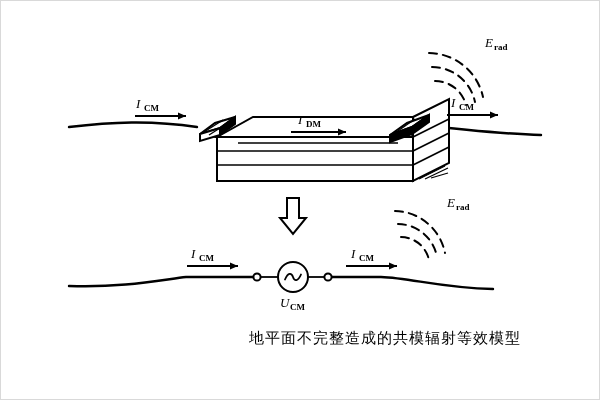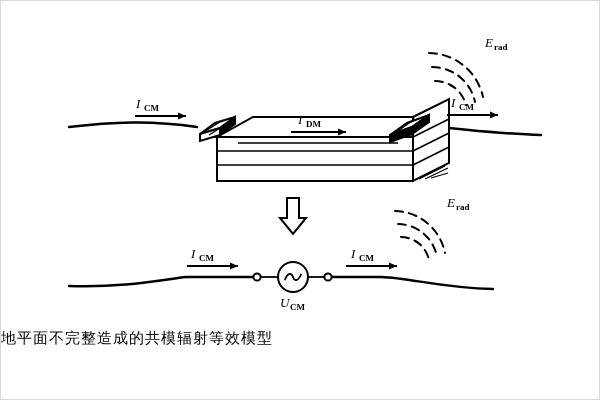--- a/index.html
+++ b/index.html
@@ -26,21 +26,21 @@
     top: 0;
     width: 600px;
     height: 400px;
     display: block;
   }
   .caption-layer {
     position: absolute;
     left: 0;
     top: 328px;
     width: 520px;
-    text-align: left;
+    text-align: right;
     font-family: "DejaVu Sans", sans-serif;
     font-size: 15px;
     color: #000000;
     letter-spacing: 1px;
     white-space: nowrap;
   }
   text {
     fill: #000000;
   }
   .lbl-main {

